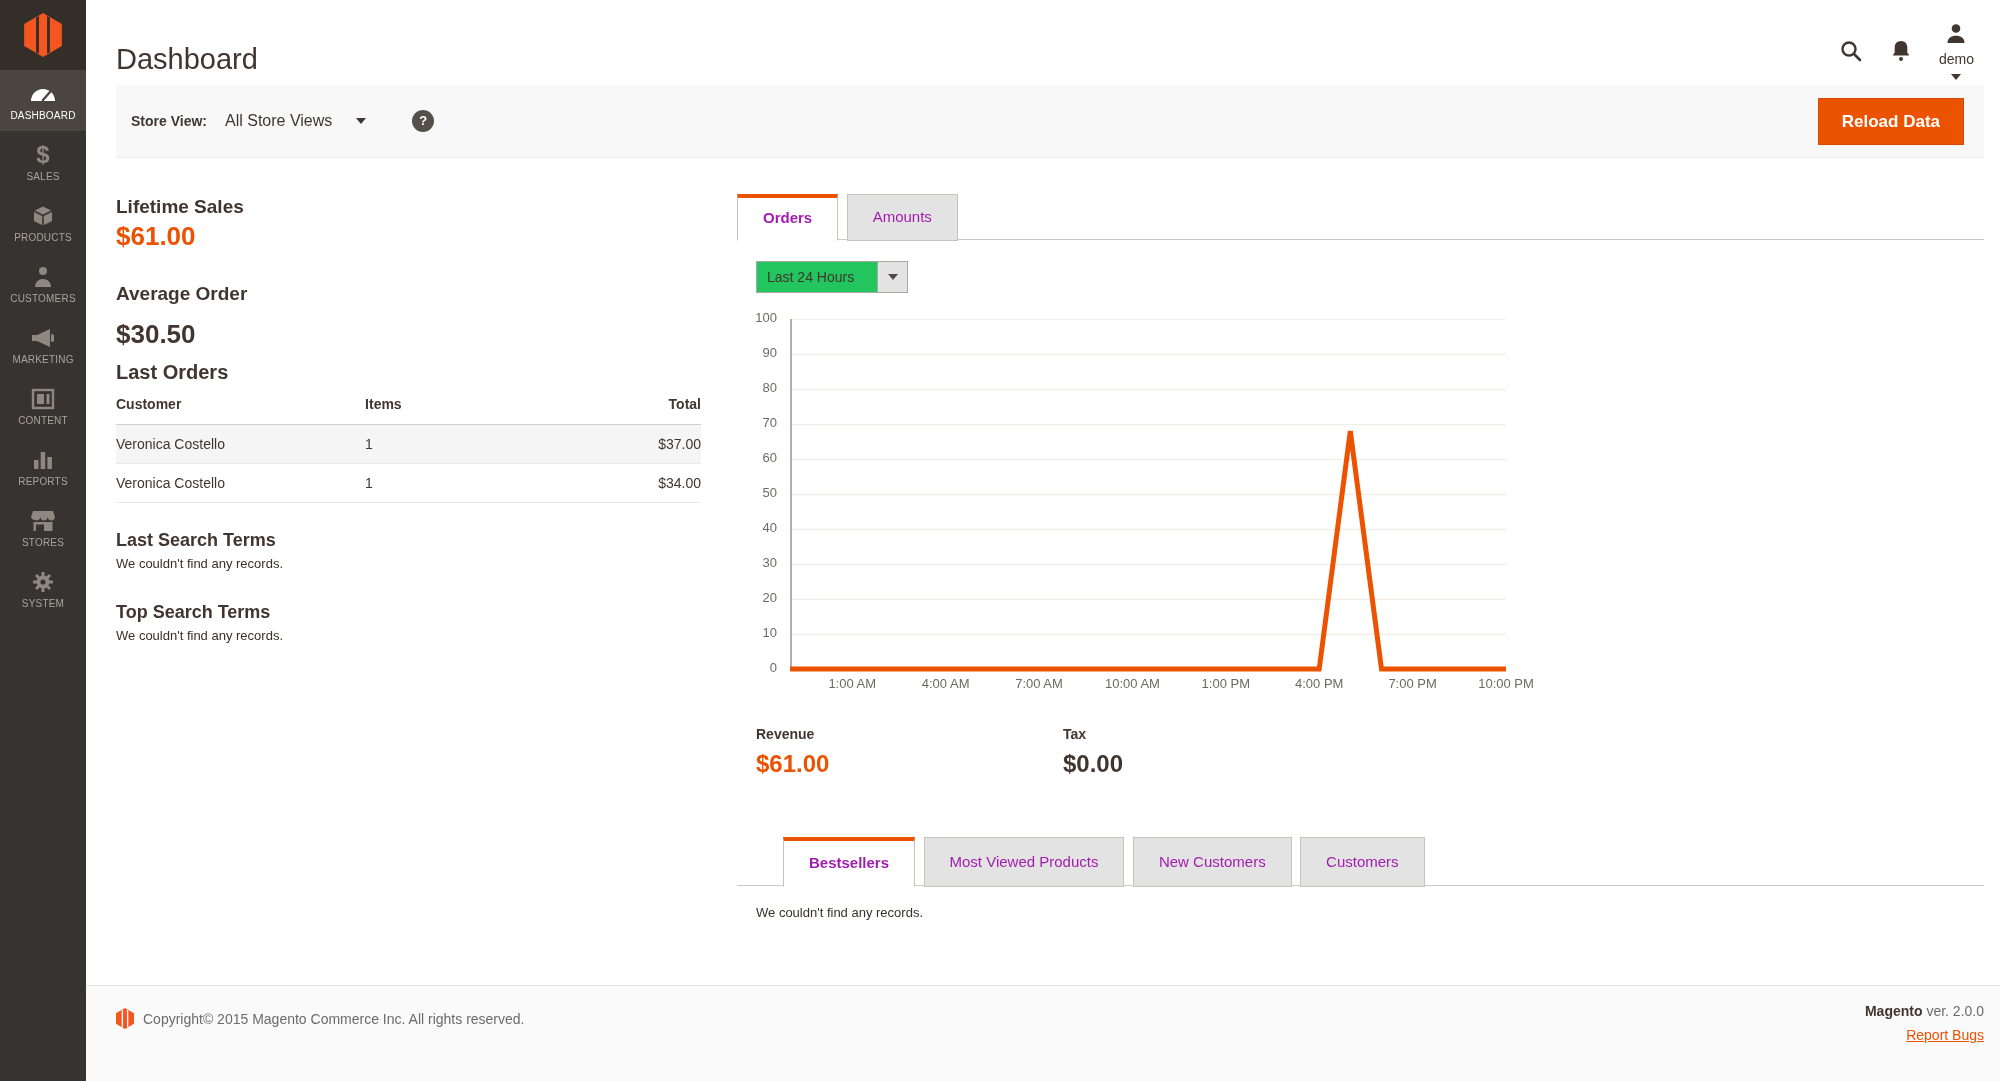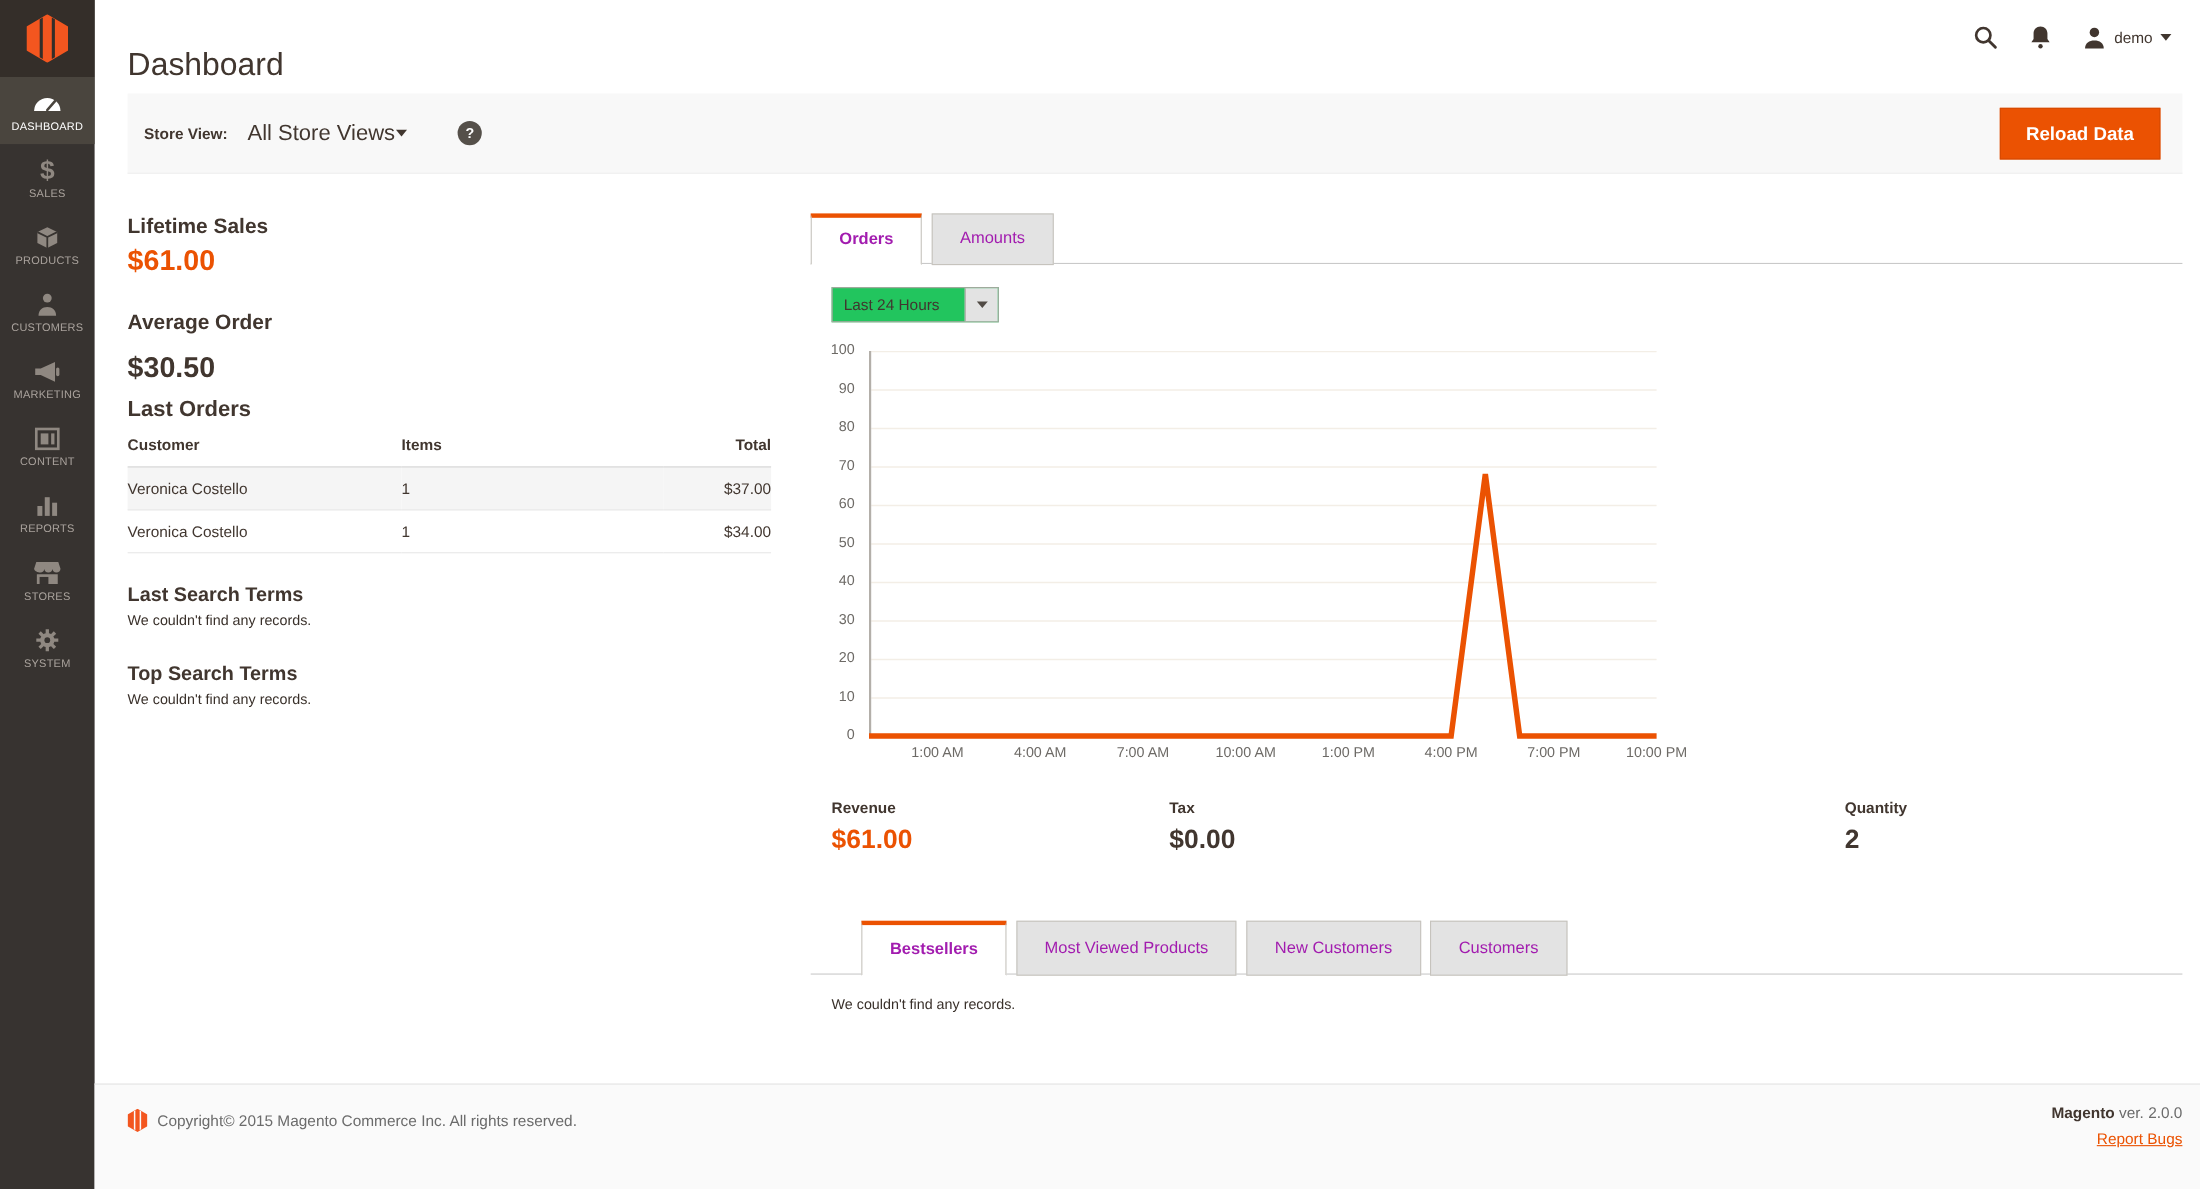--- a/index.html
+++ b/index.html
@@ -15,28 +15,28 @@
   .nav-item.active{background:#4a453e;}
   .nav-item.active .nav-label{color:#fff;}
   .icon-fill{fill:#8f8881;}
   .nav-item.active .icon-fill{fill:#ffffff;}
   .icon-stroke{stroke:#8f8881;fill:none;}
 
   
   .page-title{position:absolute;left:116px;top:24px;font-size:29px;font-weight:400;color:#41362f;}
   .hdr-actions{position:absolute;right:26px;top:22px;display:flex;align-items:center;gap:27px;}
   .hdr-icon{cursor:pointer;display:flex;align-items:center;}
-  .user-chip{display:flex;align-items:center;gap:7px;cursor:pointer;}
+  .user-chip{display:flex;align-items:center;gap:7px;cursor:pointer;flex-direction:column;}
   .user-name{font-size:14px;color:#41362f;}
   .caret-down{width:0;height:0;border-left:5px solid transparent;border-right:5px solid transparent;border-top:6px solid #41362f;display:inline-block;}
 
   
   .toolbar{position:absolute;left:116px;top:85px;width:1868px;height:73px;background:#f8f8f8;border-bottom:1px solid #efefef;box-sizing:border-box;display:flex;align-items:center;padding:0 20px 0 15px;}
   .sv-label{font-size:14px;font-weight:bold;margin-right:18px;}
-  .sv-value{font-size:20px;cursor:pointer;display:flex;align-items:center;gap:1px;}
+  .sv-value{font-size:16px;cursor:pointer;display:flex;align-items:center;gap:24px;}
   .sv-value .caret-down{border-left-width:5px;border-right-width:5px;border-top-width:6px;}
   .help-badge{width:22px;height:22px;border-radius:50%;background:#55504a;color:#fff;font-size:13px;font-weight:bold;text-align:center;line-height:22px;margin-left:46px;cursor:pointer;}
   .reload-btn{position:absolute;right:20px;top:13px;height:47px;padding:0 23px;background:#eb5202;border:1px solid #d64a02;color:#fff;font-size:17px;font-weight:bold;font-family:inherit;cursor:pointer;}
 
   
   .sec-h{position:absolute;left:116px;font-size:19px;font-weight:bold;color:#41362f;}
   .big-val{position:absolute;left:116px;font-size:26px;font-weight:bold;color:#41362f;}
   .big-val.accent{color:#eb5202;}
   .orders-table{position:absolute;left:116px;top:396px;width:585px;border-collapse:collapse;font-size:14px;}
   .orders-table th{text-align:left;font-weight:bold;padding:0 0 12px 0;border-bottom:1px solid #cfcfcf;font-size:14px;}
@@ -309,24 +309,20 @@
     </div>
 
   <div class="stat" style="left:756px;">
     <div class="stat-label">Revenue</div>
     <div class="stat-value accent">$61.00</div>
   </div>
   <div class="stat" style="left:1063px;">
     <div class="stat-label">Tax</div>
     <div class="stat-value">$0.00</div>
   </div>
-  <div class="stat" style="left:1677px;">
-    <div class="stat-label">Quantity</div>
-    <div class="stat-value">2</div>
-  </div>
 
   <div class="tabs tabs-bottom">
     <span class="tab active">Bestsellers</span>
     <span class="tab">Most Viewed Products</span>
     <span class="tab">New Customers</span>
     <span class="tab">Customers</span>
   </div>
   <div class="empty-note" style="left:756px;top:905px;">We couldn't find any records.</div>
 
   <div class="footer">

